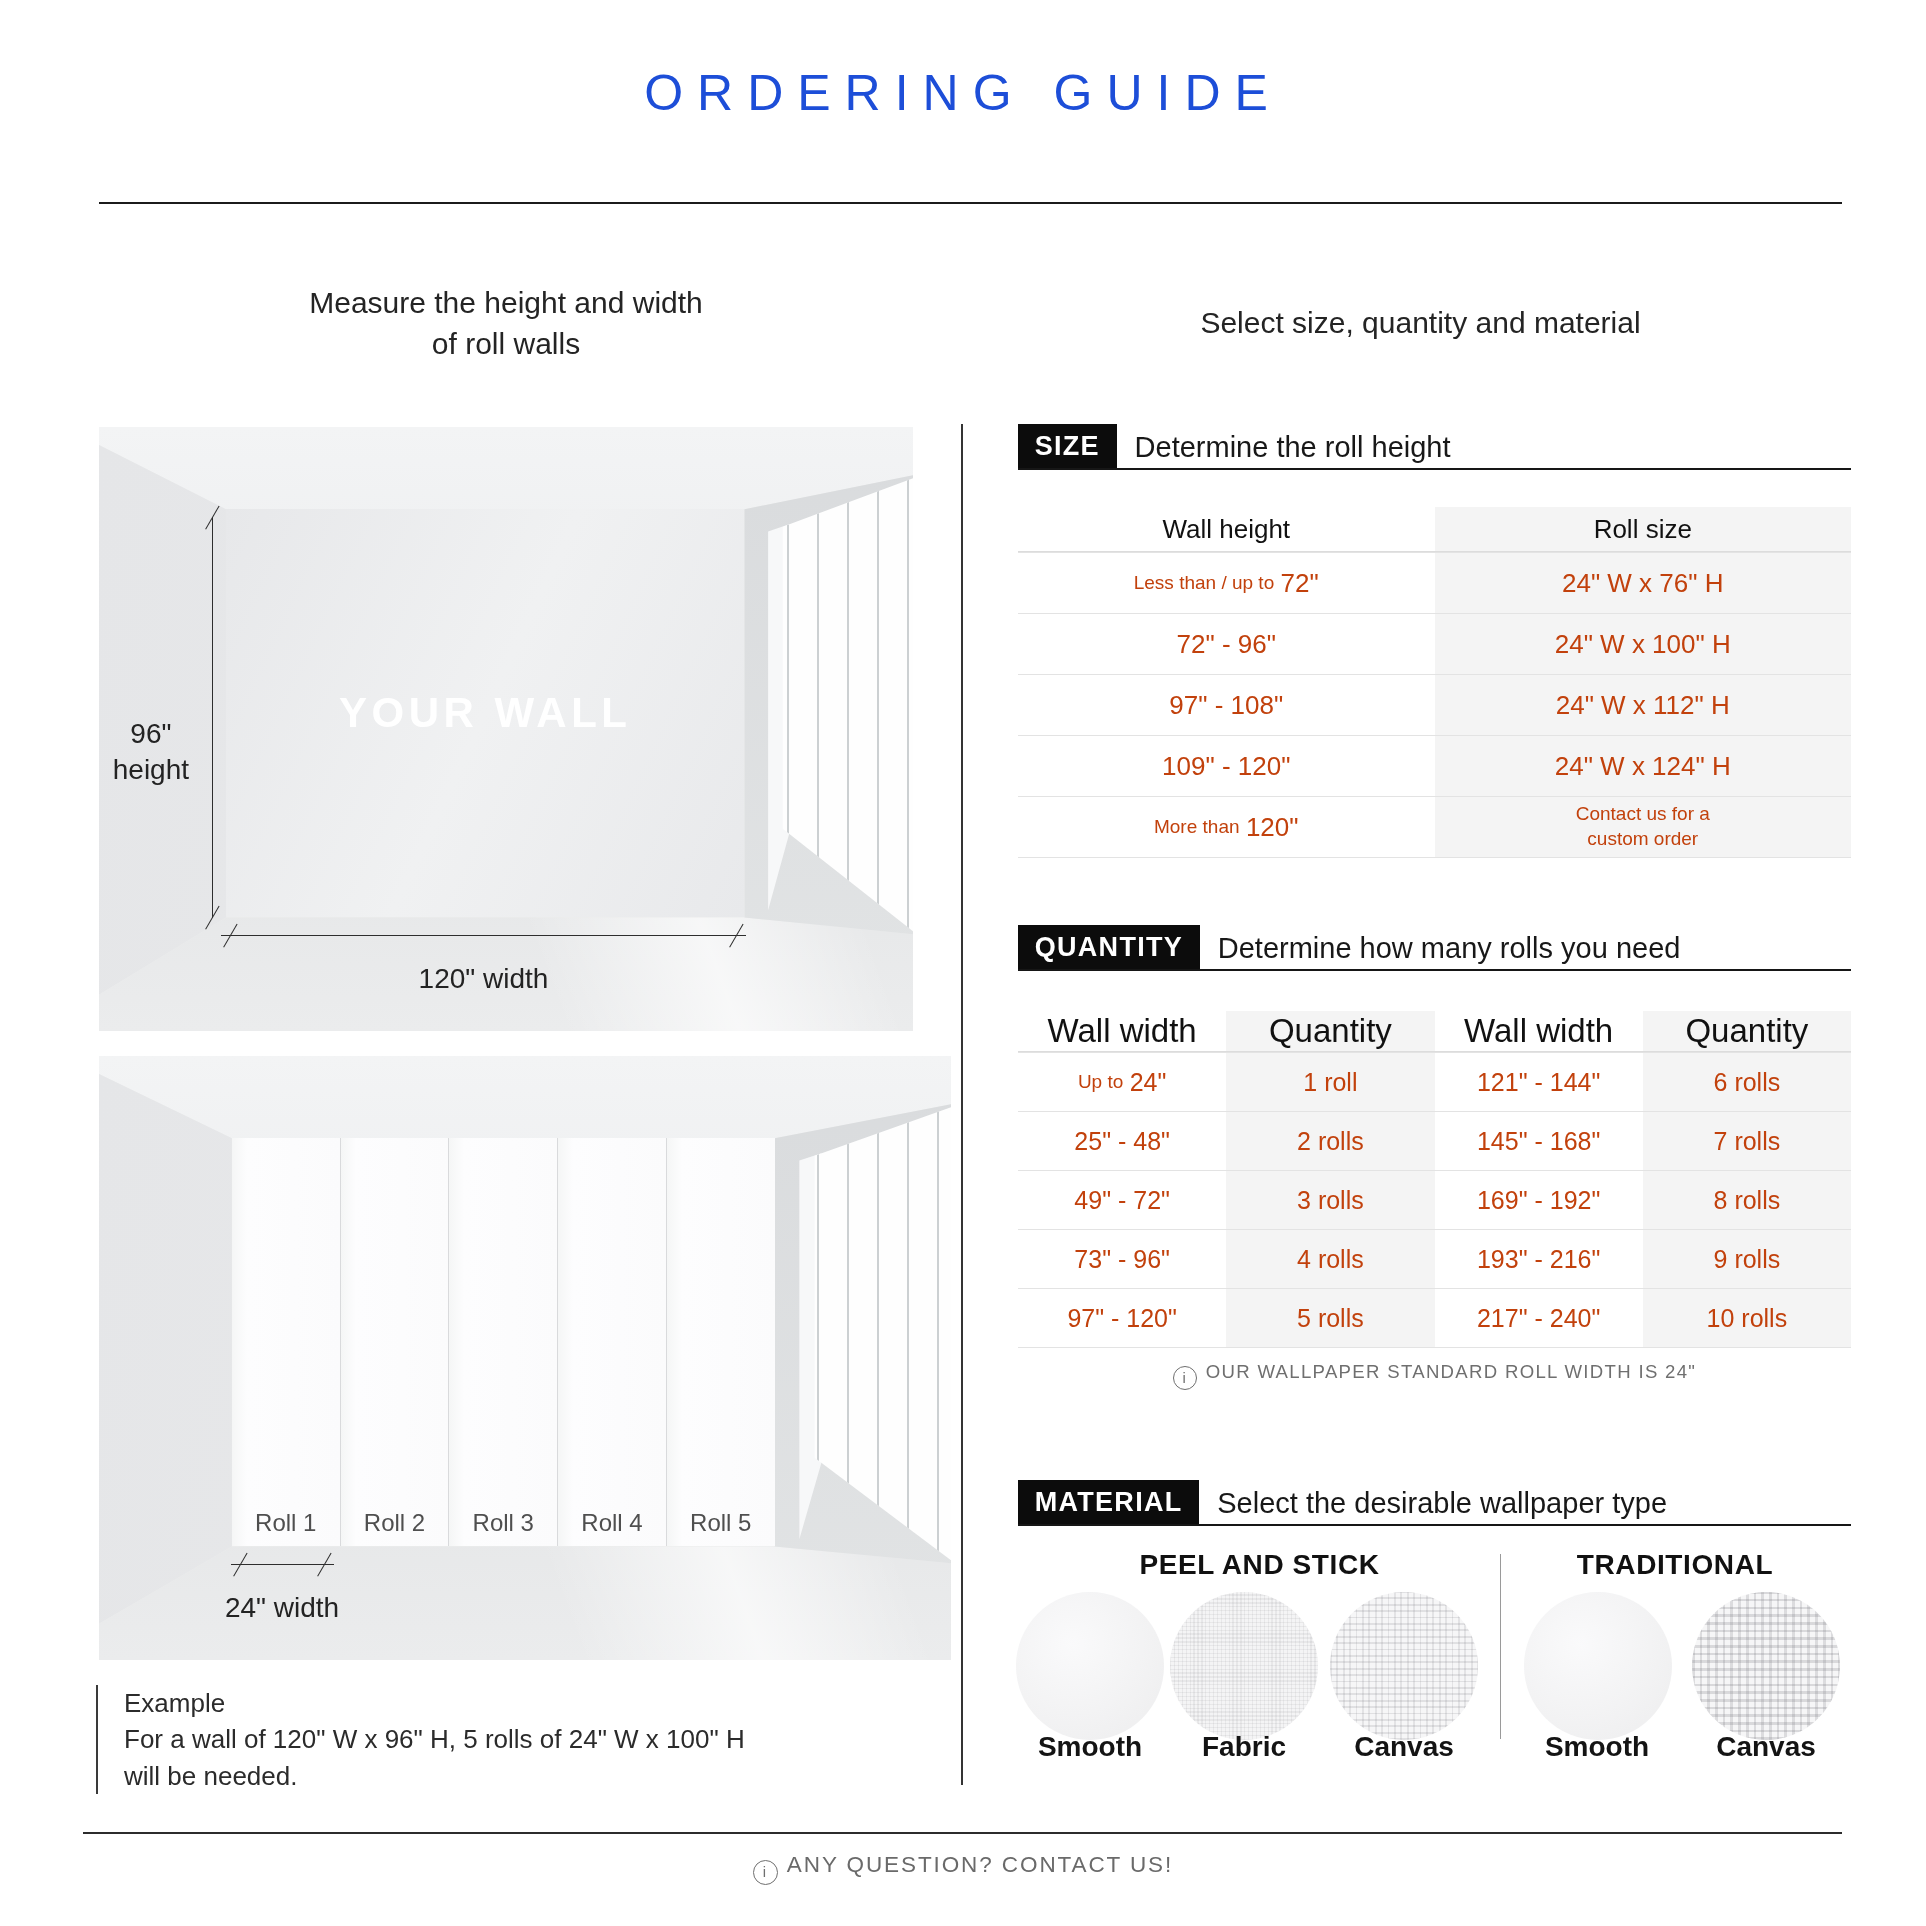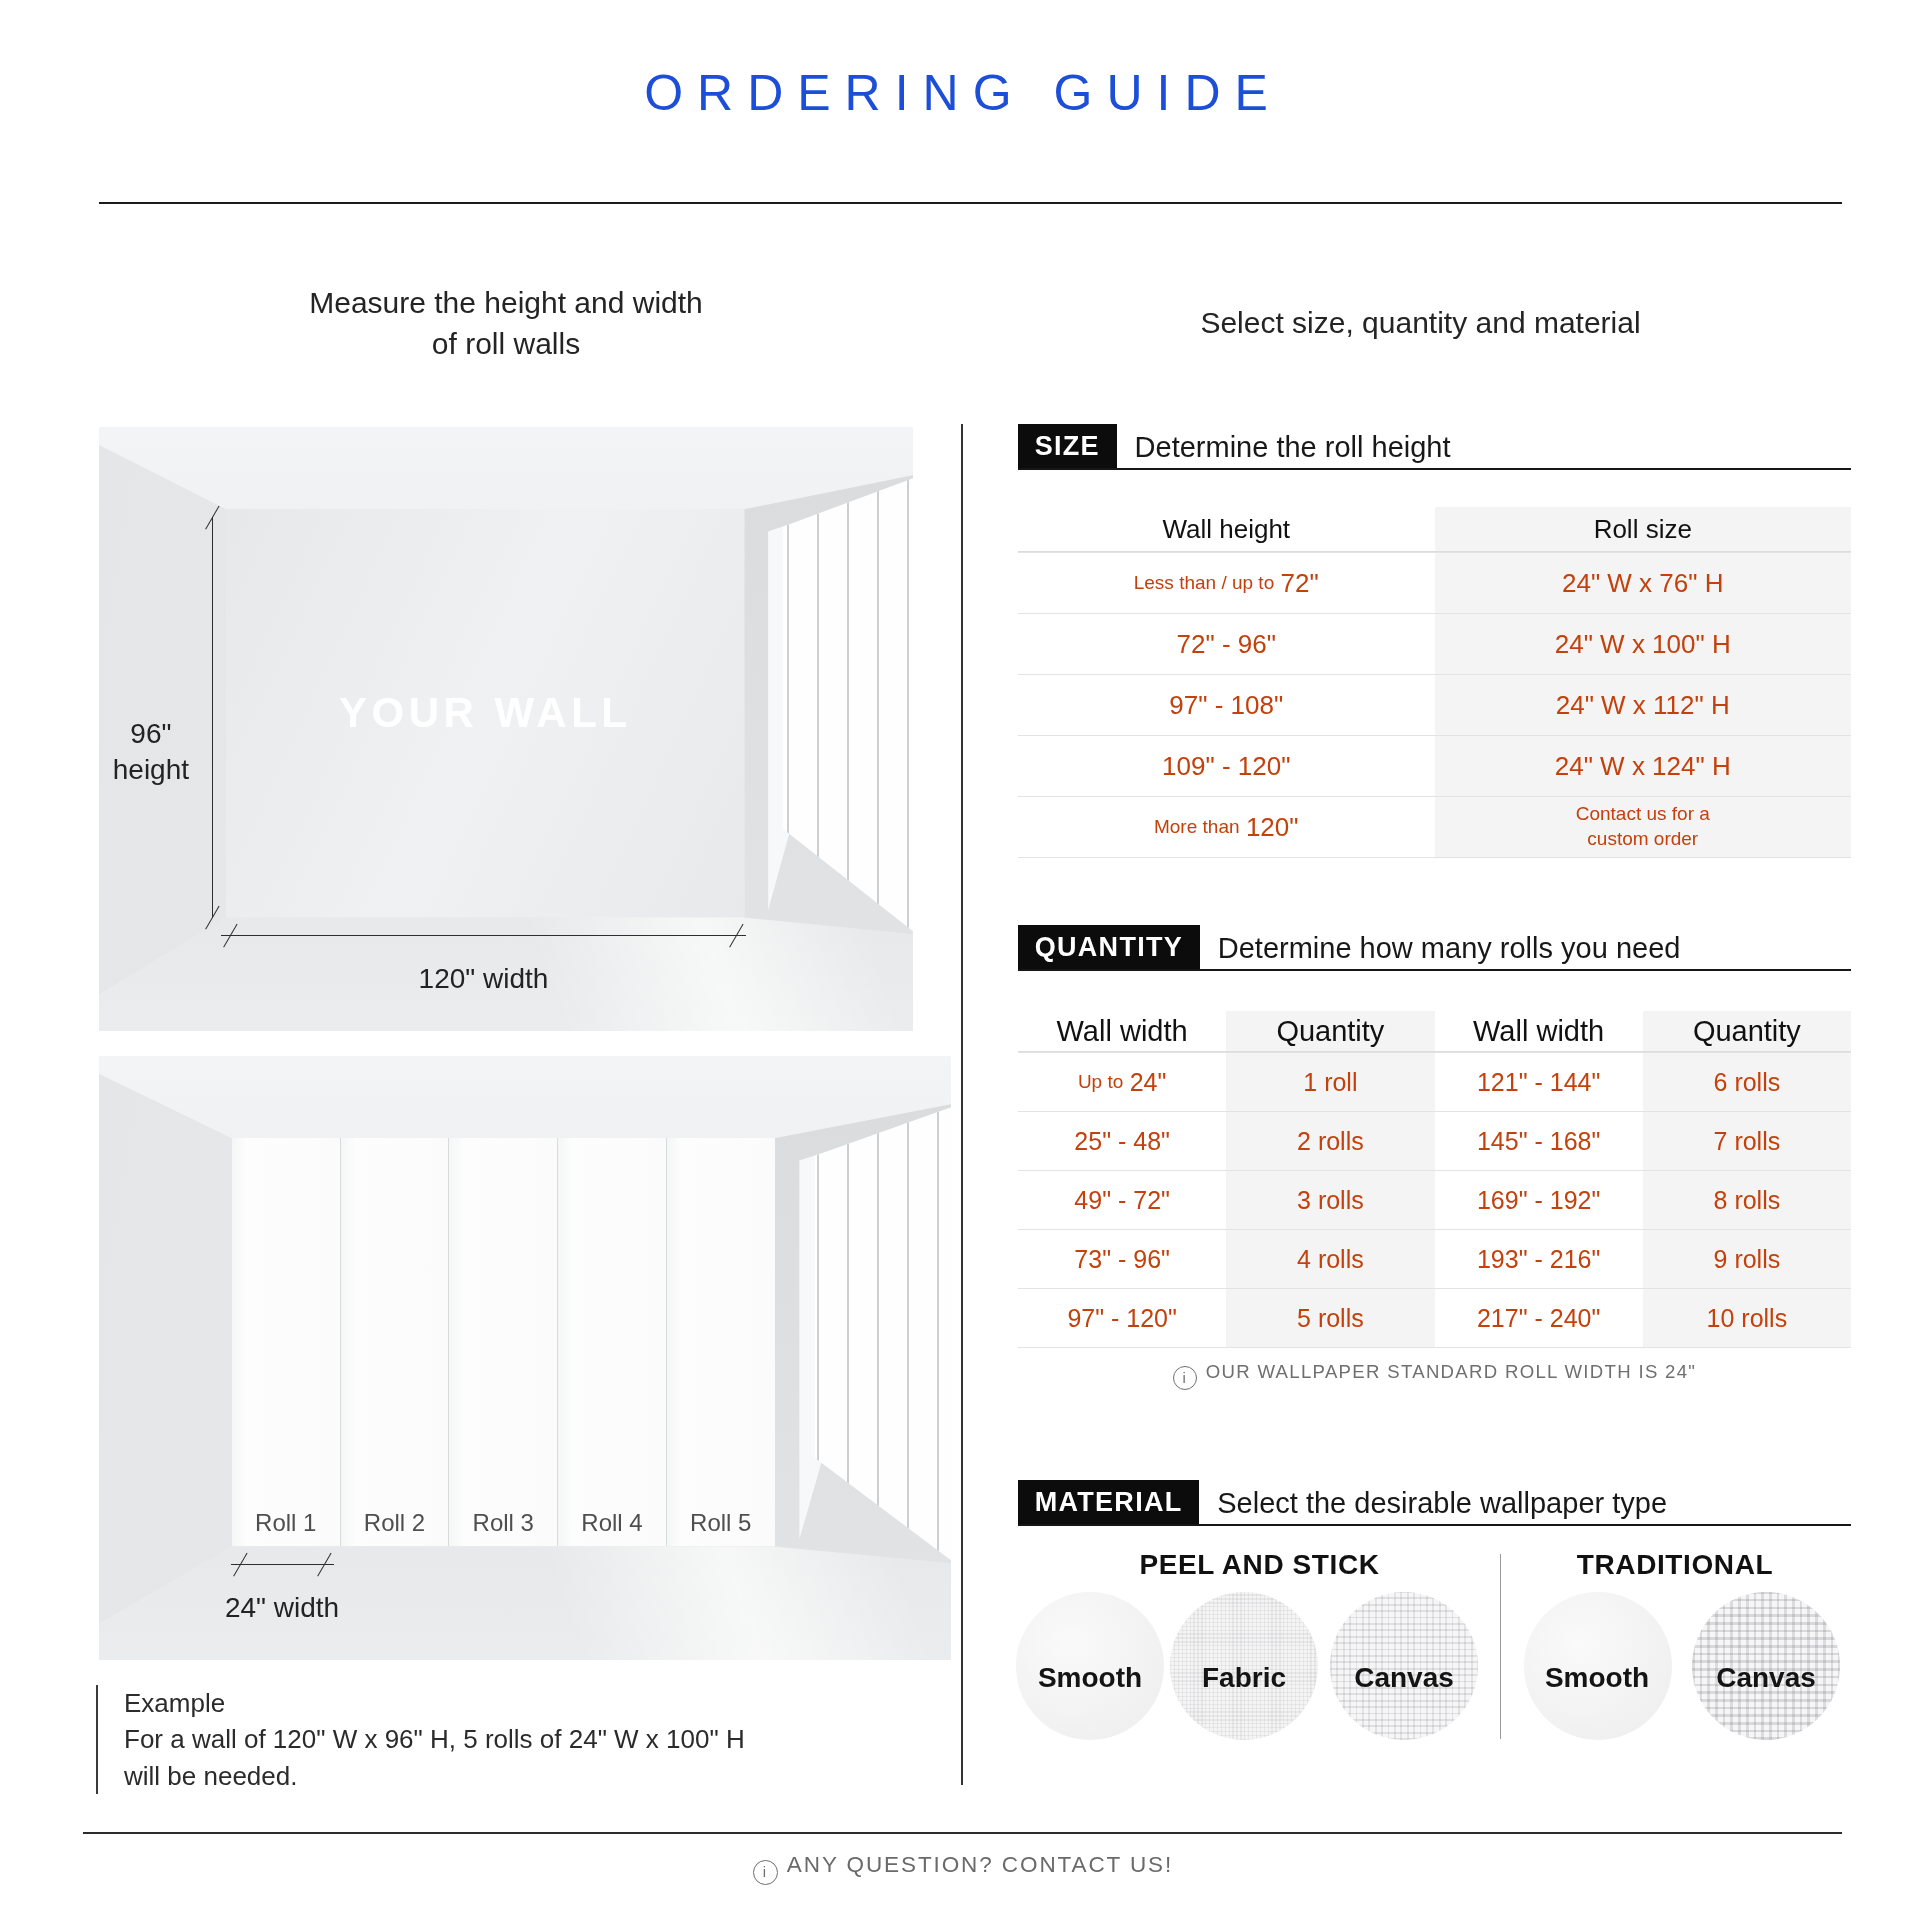--- a/index.html
+++ b/index.html
@@ -73,21 +73,21 @@
   .trow{display:flex;}
   .trow + .trow{border-top:1.3px solid #e3e3e3;}
   .trow.thead{border-bottom:1.3px solid #dcdcdc;}
   .tcell{flex:1;display:flex;align-items:center;justify-content:center;text-align:center;
          font-size:26px;color:#c2410c;}
   .thead .tcell{color:#111111;font-weight:500;font-size:26px;}
   .shade{background:#f4f4f4;}
   .size-tbl .trow{height:60px;} .size-tbl .trow.thead{height:44px;}
   .qty-tbl .trow{height:58px;} .qty-tbl .trow.thead{height:40px;}
   .qty-tbl .tcell{font-size:25px;}
-  .qty-tbl .thead .tcell{font-size:29px;text-align:center;}
+  .qty-tbl .thead .tcell{font-size:33px;text-align:center;}
   .sm{font-size:19px;margin-right:6.4px;}
   .two-line{font-size:19px;line-height:1.3;}
 
   
   .note{position:absolute;left:1018px;top:1361px;width:833px;text-align:center;
         font-size:18.6px;letter-spacing:1.3px;color:#6f6f6f;}
   .i-icon{display:inline-flex;align-items:center;justify-content:center;
         width:22px;height:22px;border:1.3px solid #6f6f6f;border-radius:50%;
         font-size:14.8px;margin-right:9px;vertical-align:-5.1px;color:#6f6f6f;}
   .footer-rule{position:absolute;left:83px;top:1832px;width:1759px;height:1.9px;background:#2c2c2c;}
@@ -104,21 +104,21 @@
         background-color:#f5f5f6;}
   .tex-fabric{background-color:#f4f4f5;background-image:
         repeating-linear-gradient(0deg,rgba(120,120,125,.10) 0 1.3px,rgba(0,0,0,0) 1.3px 3.9px),
         repeating-linear-gradient(90deg,rgba(120,120,125,.10) 0 1.3px,rgba(0,0,0,0) 1.3px 3.9px);}
   .tex-canvas{background-color:#f6f6f7;background-image:
         repeating-linear-gradient(0deg,rgba(110,110,118,.16) 0 1.9px,rgba(0,0,0,0) 1.9px 6.4px),
         repeating-linear-gradient(90deg,rgba(110,110,118,.14) 0 1.9px,rgba(0,0,0,0) 1.9px 6.4px);}
   .tex-canvas-coarse{background-color:#f6f6f7;background-image:
         repeating-linear-gradient(0deg,rgba(100,100,108,.20) 0 2.6px,rgba(0,0,0,0) 2.6px 7.7px),
         repeating-linear-gradient(90deg,rgba(100,100,108,.18) 0 2.6px,rgba(0,0,0,0) 2.6px 7.7px);}
-  .swatch-label{position:absolute;top:1662px;width:154px;text-align:center;
+  .swatch-label{position:absolute;top:1731px;width:154px;text-align:center;
         font-size:28px;font-weight:600;color:#141414;}
 </style>
 </head>
 <body>
 
 <div class="page">
 
   <div class="title">ORDERING GUIDE</div>
   <div class="top-rule"></div>
   <div class="center-divider"></div>

